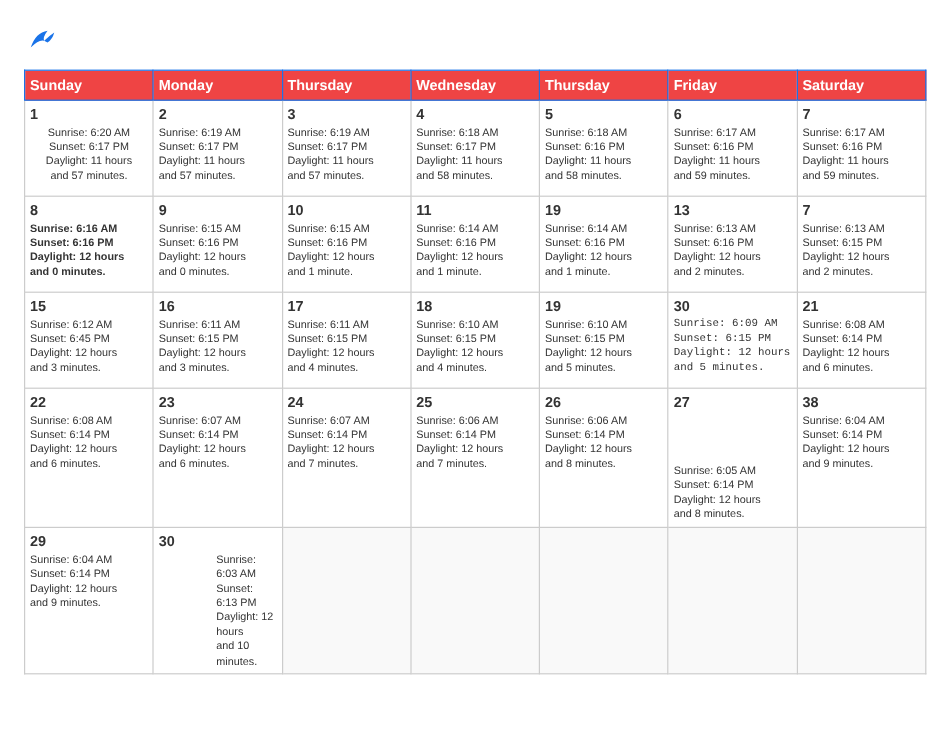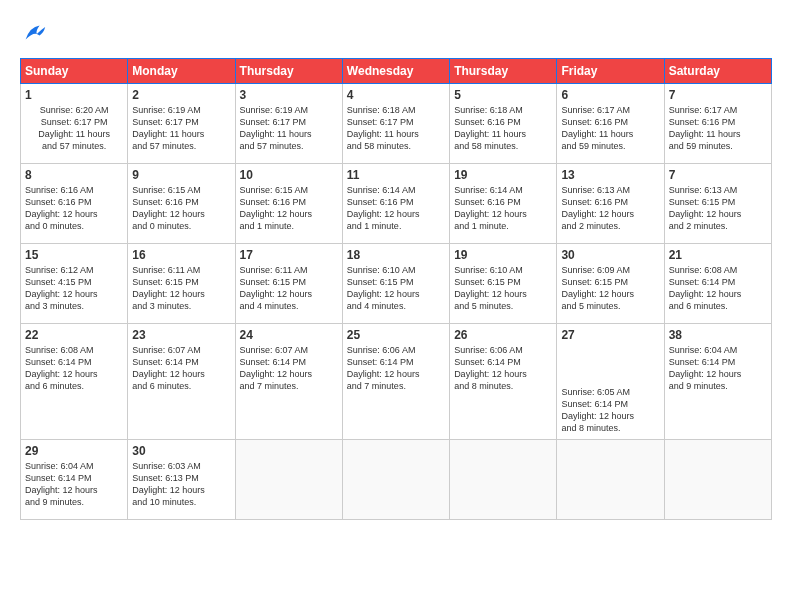--- a/index.html
+++ b/index.html
@@ -169,21 +169,21 @@
             <span class="day-num">7</span>
             <div class="day-info" style="white-space: pre-line;">Sunrise: 6:17 AM
 Sunset: 6:16 PM
 Daylight: 11 hours
 and 59 minutes.</div>
           </td>
         </tr>
         <tr>
           <td>
             <span class="day-num">8</span>
-            <div class="day-info" style="white-space: pre-line;">Sunrise: 6:16 AM
+            <div class="day-info" style="white-space: pre-line; font-weight: bold;">Sunrise: 6:16 AM
 Sunset: 6:16 PM
 Daylight: 12 hours
 and 0 minutes.</div>
           </td>
           <td>
             <span class="day-num">9</span>
             <div class="day-info" style="white-space: pre-line;">Sunrise: 6:15 AM
 Sunset: 6:16 PM
 Daylight: 12 hours
 and 0 minutes.</div>
@@ -221,21 +221,21 @@
             <div class="day-info" style="white-space: pre-line;">Sunrise: 6:13 AM
 Sunset: 6:15 PM
 Daylight: 12 hours
 and 2 minutes.</div>
           </td>
         </tr>
         <tr>
           <td>
             <span class="day-num">15</span>
             <div class="day-info" style="white-space: pre-line;">Sunrise: 6:12 AM
-Sunset: 4:15 PM
+Sunset: 6:45 PM
 Daylight: 12 hours
 and 3 minutes.</div>
           </td>
           <td>
             <span class="day-num">16</span>
             <div class="day-info" style="white-space: pre-line;">Sunrise: 6:11 AM
 Sunset: 6:15 PM
 Daylight: 12 hours
 and 3 minutes.</div>
           </td>
@@ -255,21 +255,21 @@
           </td>
           <td>
             <span class="day-num">19</span>
             <div class="day-info" style="white-space: pre-line;">Sunrise: 6:10 AM
 Sunset: 6:15 PM
 Daylight: 12 hours
 and 5 minutes.</div>
           </td>
           <td>
             <span class="day-num">30</span>
-            <div class="day-info" style="white-space: pre-line;">Sunrise: 6:09 AM
+            <div class="day-info" style="white-space: pre-line; font-family: Liberation Mono, monospace;">Sunrise: 6:09 AM
 Sunset: 6:15 PM
 Daylight: 12 hours
 and 5 minutes.</div>
           </td>
           <td>
             <span class="day-num">21</span>
             <div class="day-info" style="white-space: pre-line;">Sunrise: 6:08 AM
 Sunset: 6:14 PM
 Daylight: 12 hours
 and 6 minutes.</div>
@@ -329,21 +329,21 @@
         <tr>
           <td>
             <span class="day-num">29</span>
             <div class="day-info" style="white-space: pre-line;">Sunrise: 6:04 AM
 Sunset: 6:14 PM
 Daylight: 12 hours
 and 9 minutes.</div>
           </td>
           <td>
             <span class="day-num">30</span>
-            <div class="day-info" style="white-space: pre-line;">Sunrise: 6:03 AM
+            <div class="day-info" style="white-space: pre-line; margin-left: 48px;">Sunrise: 6:03 AM
 Sunset: 6:13 PM
 Daylight: 12 hours
 and 10 minutes.</div>
           </td>
           <td class="empty"></td>
           <td class="empty"></td>
           <td class="empty"></td>
           <td class="empty"></td>
           <td class="empty"></td>
         </tr>

